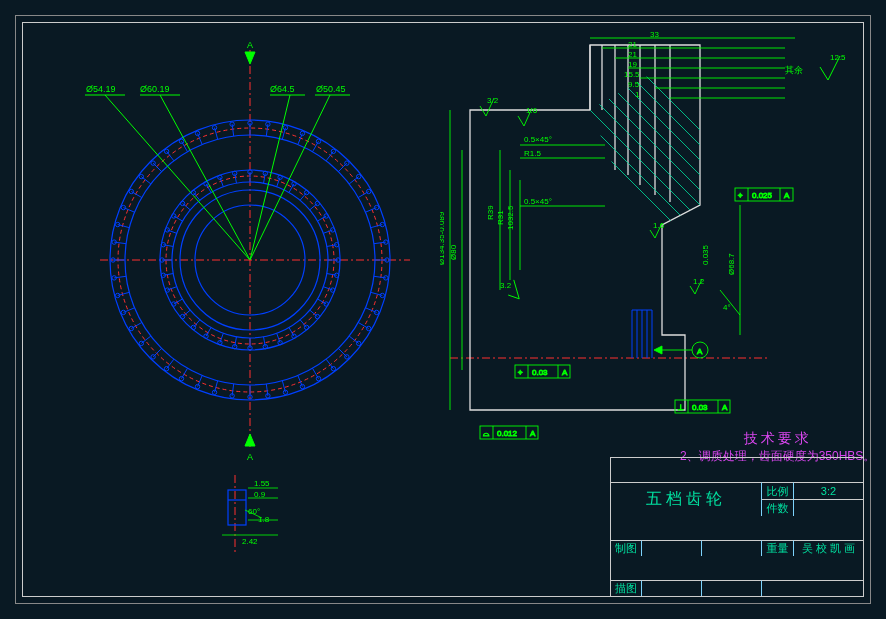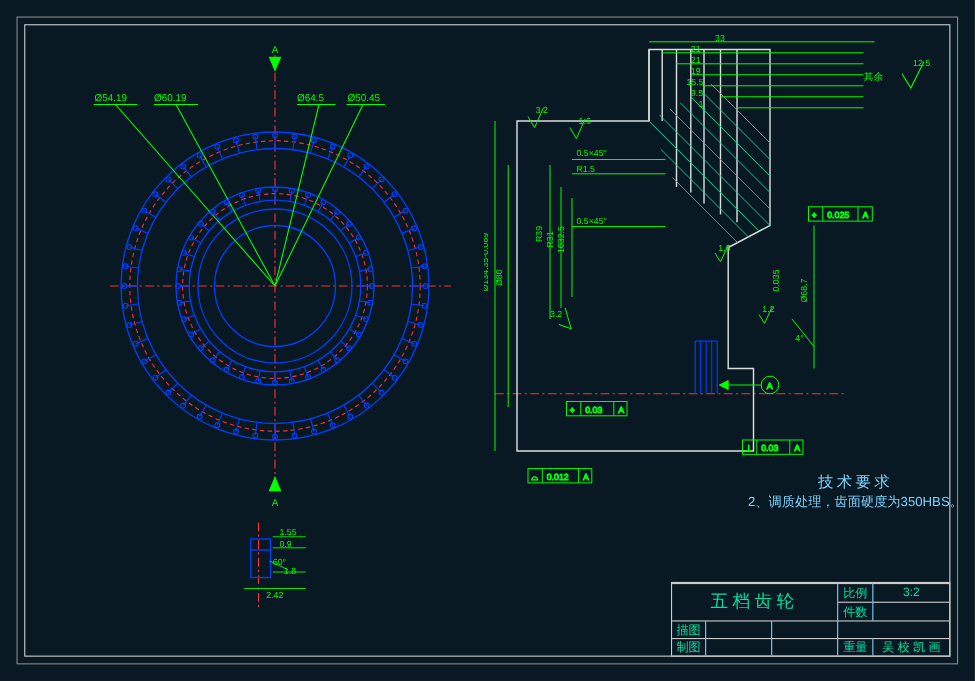--- a/index.html
+++ b/index.html
@@ -43,21 +43,21 @@
   .dash  { stroke-dasharray: 8 3 2 3; }
   .sdash { stroke-dasharray: 4 3; }
   .title-block {
     position: absolute;
     right: 22px;
     bottom: 22px;
     border: 1px solid #ccc;
     color: #00e0a0;
     font-size: 11px;
   }
-  .tb-row { display: flex; height: 16px; }
+  .tb-row { display: flex; height: 16px; margin-top: 24px; }
   .tb-cell {
     border-left: 1px solid #7dd3fc;
     border-top: 1px solid #ccc;
     display: flex;
     align-items: center;
     justify-content: center;
     padding: 0 4px;
     box-sizing: border-box;
   }
   .main-title { font-size: 16px; letter-spacing: 4px; }
@@ -428,21 +428,21 @@
       <polygon points="222,316 222,324 214,320" fill="#00ff00"></polygon>
     </g>
   </svg>
 
   <svg width="90" height="40" style="left:780px;top:45px">
     <path class="green" d="M40 22 l8 13 l12 -24" stroke-width="1"></path>
     <text class="txt" x="5" y="28">其余</text>
     <text class="txt-s" x="50" y="15">12.5</text>
   </svg>
 
-  <div style="position:absolute;left:680px;top:430px;color:#7dd3fc;font-size:12px">
+  <div style="position:absolute;left:680px;top:430px;color:#d946ef;font-size:12px">
     <div style="text-align:center;letter-spacing:3px;font-size:14px">技术要求</div>
     <div>2、调质处理，齿面硬度为350HBS。</div>
   </div>
 
   <svg width="110" height="90" style="left:200px;top:470px">
     <line class="red dash" x1="35" y1="5" x2="35" y2="85"></line>
     <g class="blue" stroke-width="1.2">
       <rect x="28" y="20" width="18" height="35" fill="none"></rect>
       <line x1="28" y1="30" x2="46" y2="30"></line>
     </g>
@@ -468,26 +468,26 @@
           <div class="tb-cell" style="width:32px">比例</div>
           <div class="tb-cell" style="width:70px">3:2</div>
         </div>
         <div style="display:flex;height:17px">
           <div class="tb-cell" style="width:32px">件数</div>
           <div class="tb-cell" style="width:70px"></div>
         </div>
       </div>
     </div>
     <div class="tb-row">
-      <div class="tb-cell" style="width:30px;border-left:none">描图</div>
-      <div class="tb-cell" style="width:60px"></div>
-      <div class="tb-cell" style="width:60px"></div>
-      <div class="tb-cell" style="width:102px"></div>
-    </div>
-    <div class="tb-row">
       <div class="tb-cell" style="width:30px;border-left:none">制图</div>
       <div class="tb-cell" style="width:60px"></div>
       <div class="tb-cell" style="width:60px"></div>
       <div class="tb-cell" style="width:32px">重量</div>
       <div class="tb-cell" style="width:70px">吴 校 凯 画</div>
     </div>
+    <div class="tb-row">
+      <div class="tb-cell" style="width:30px;border-left:none">描图</div>
+      <div class="tb-cell" style="width:60px"></div>
+      <div class="tb-cell" style="width:60px"></div>
+      <div class="tb-cell" style="width:102px"></div>
+    </div>
   </div>
 </div>
 
 </body></html>

